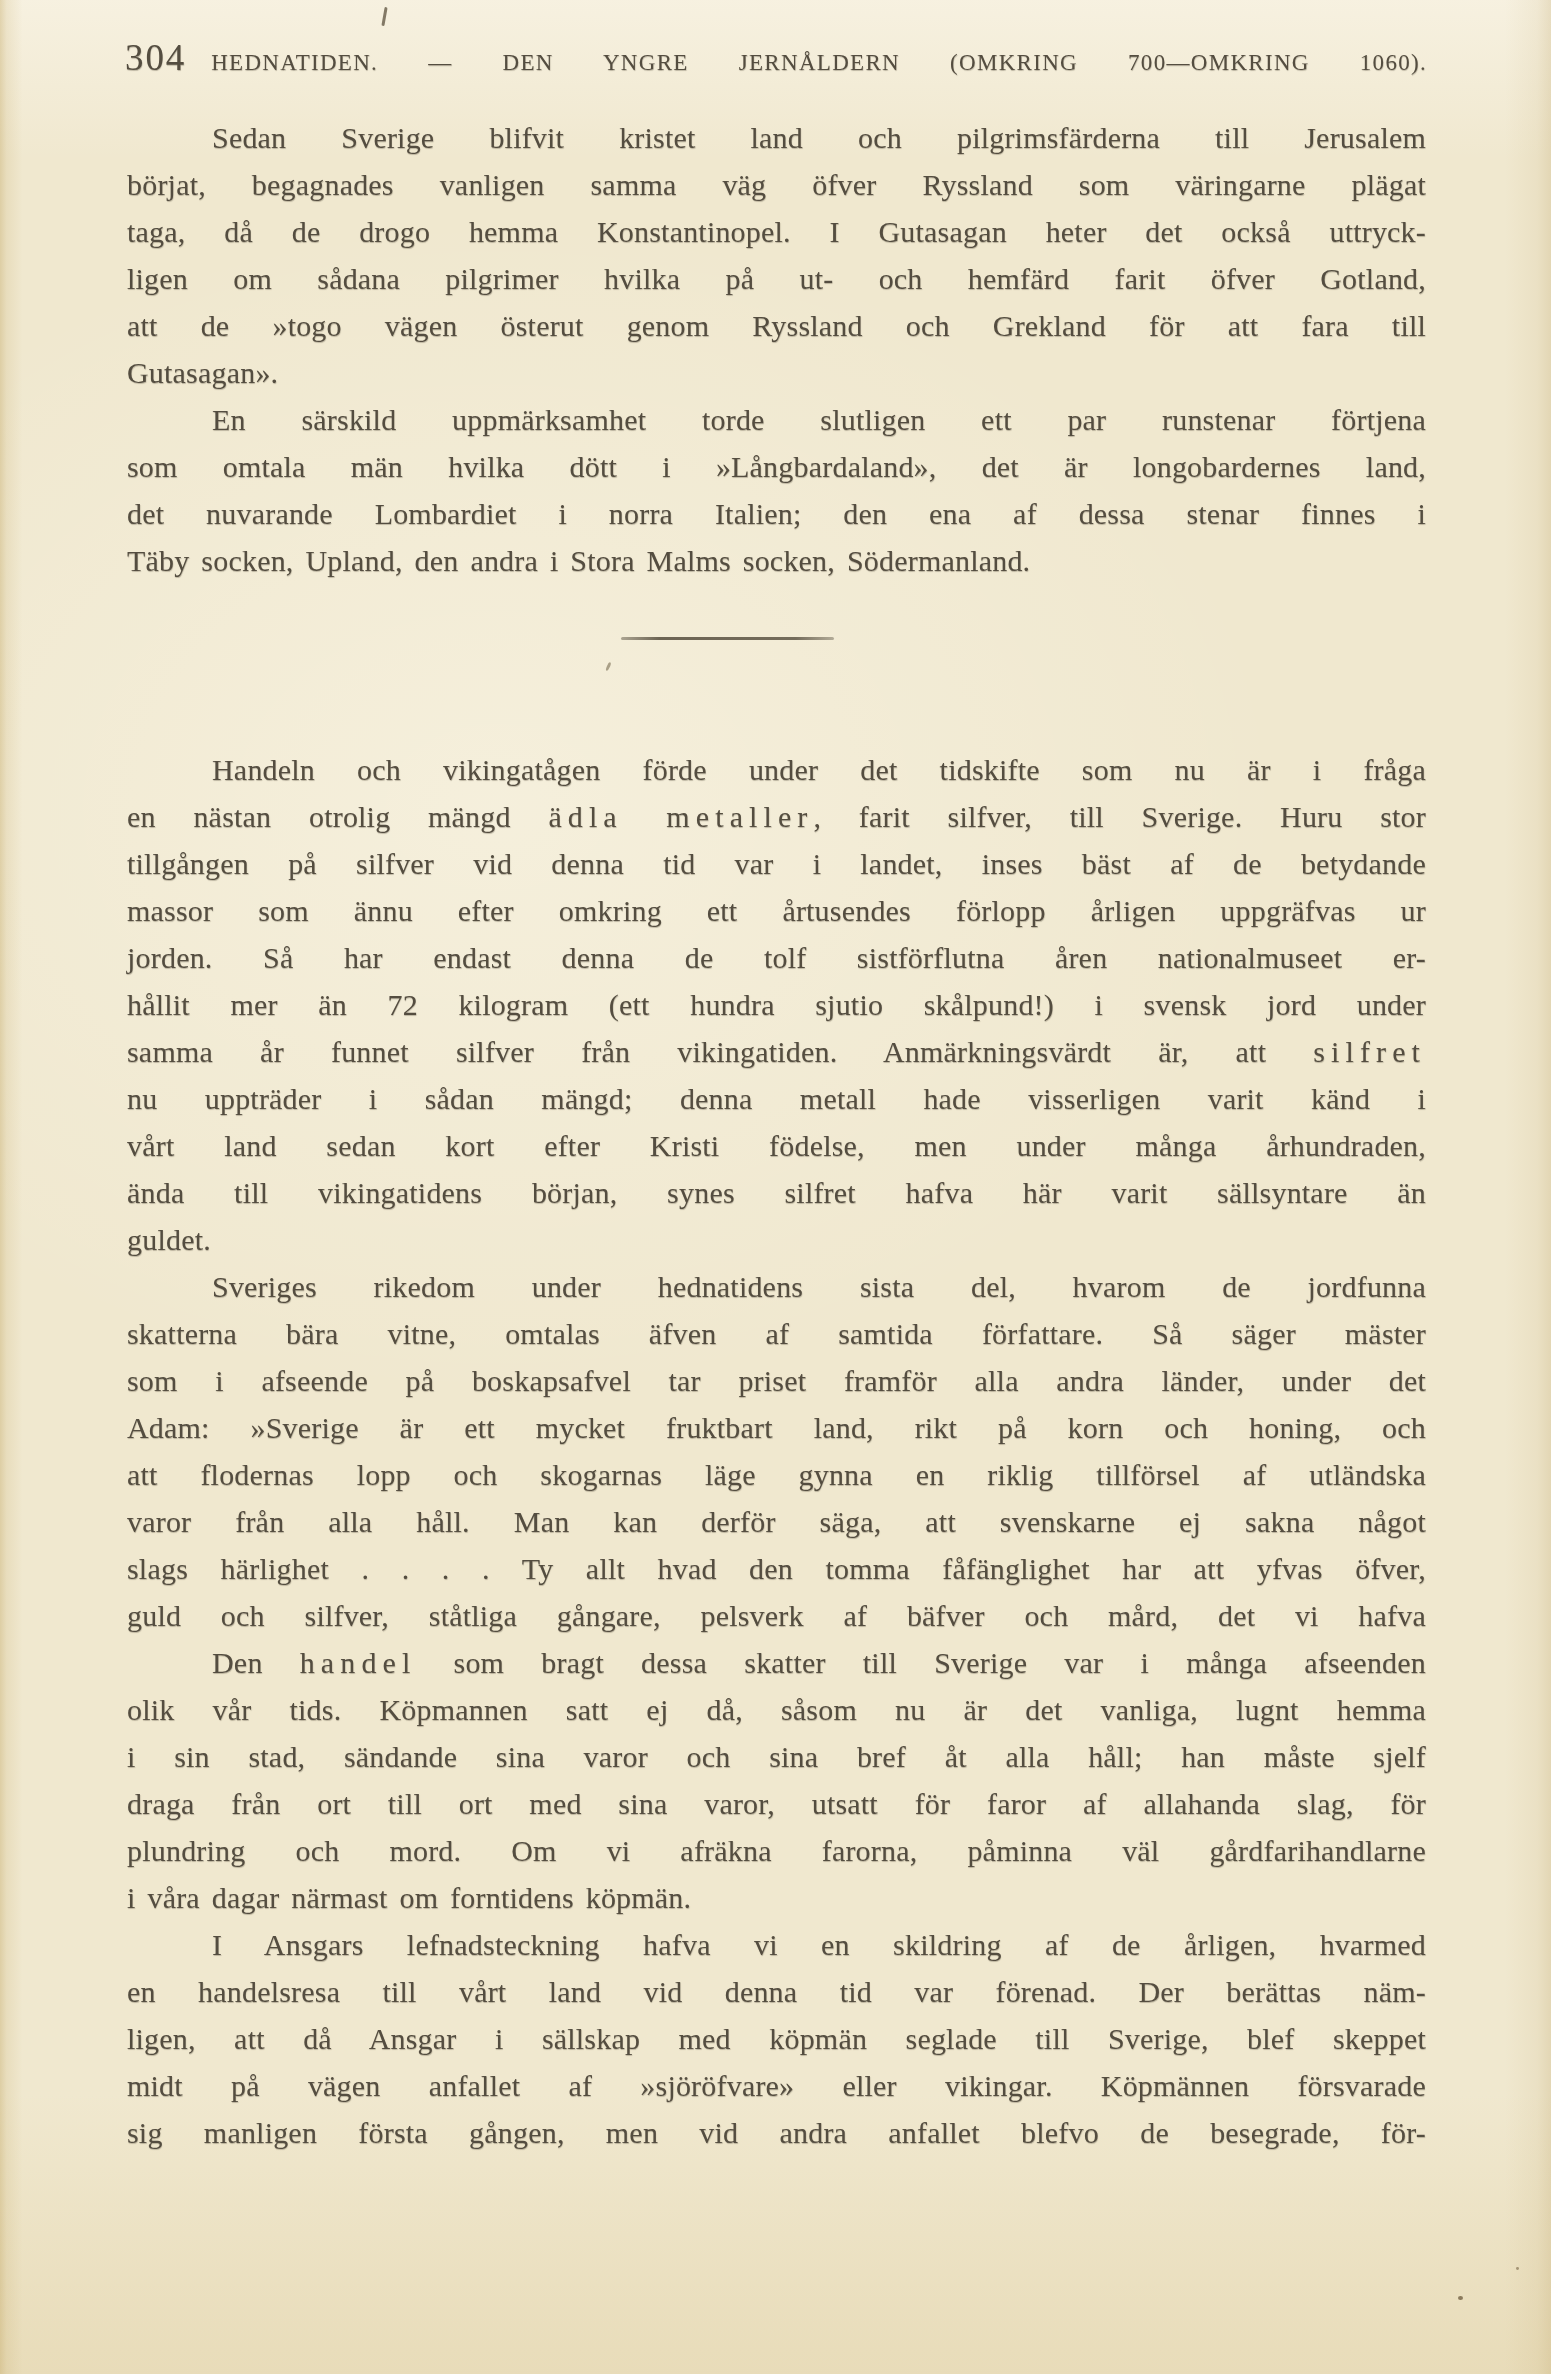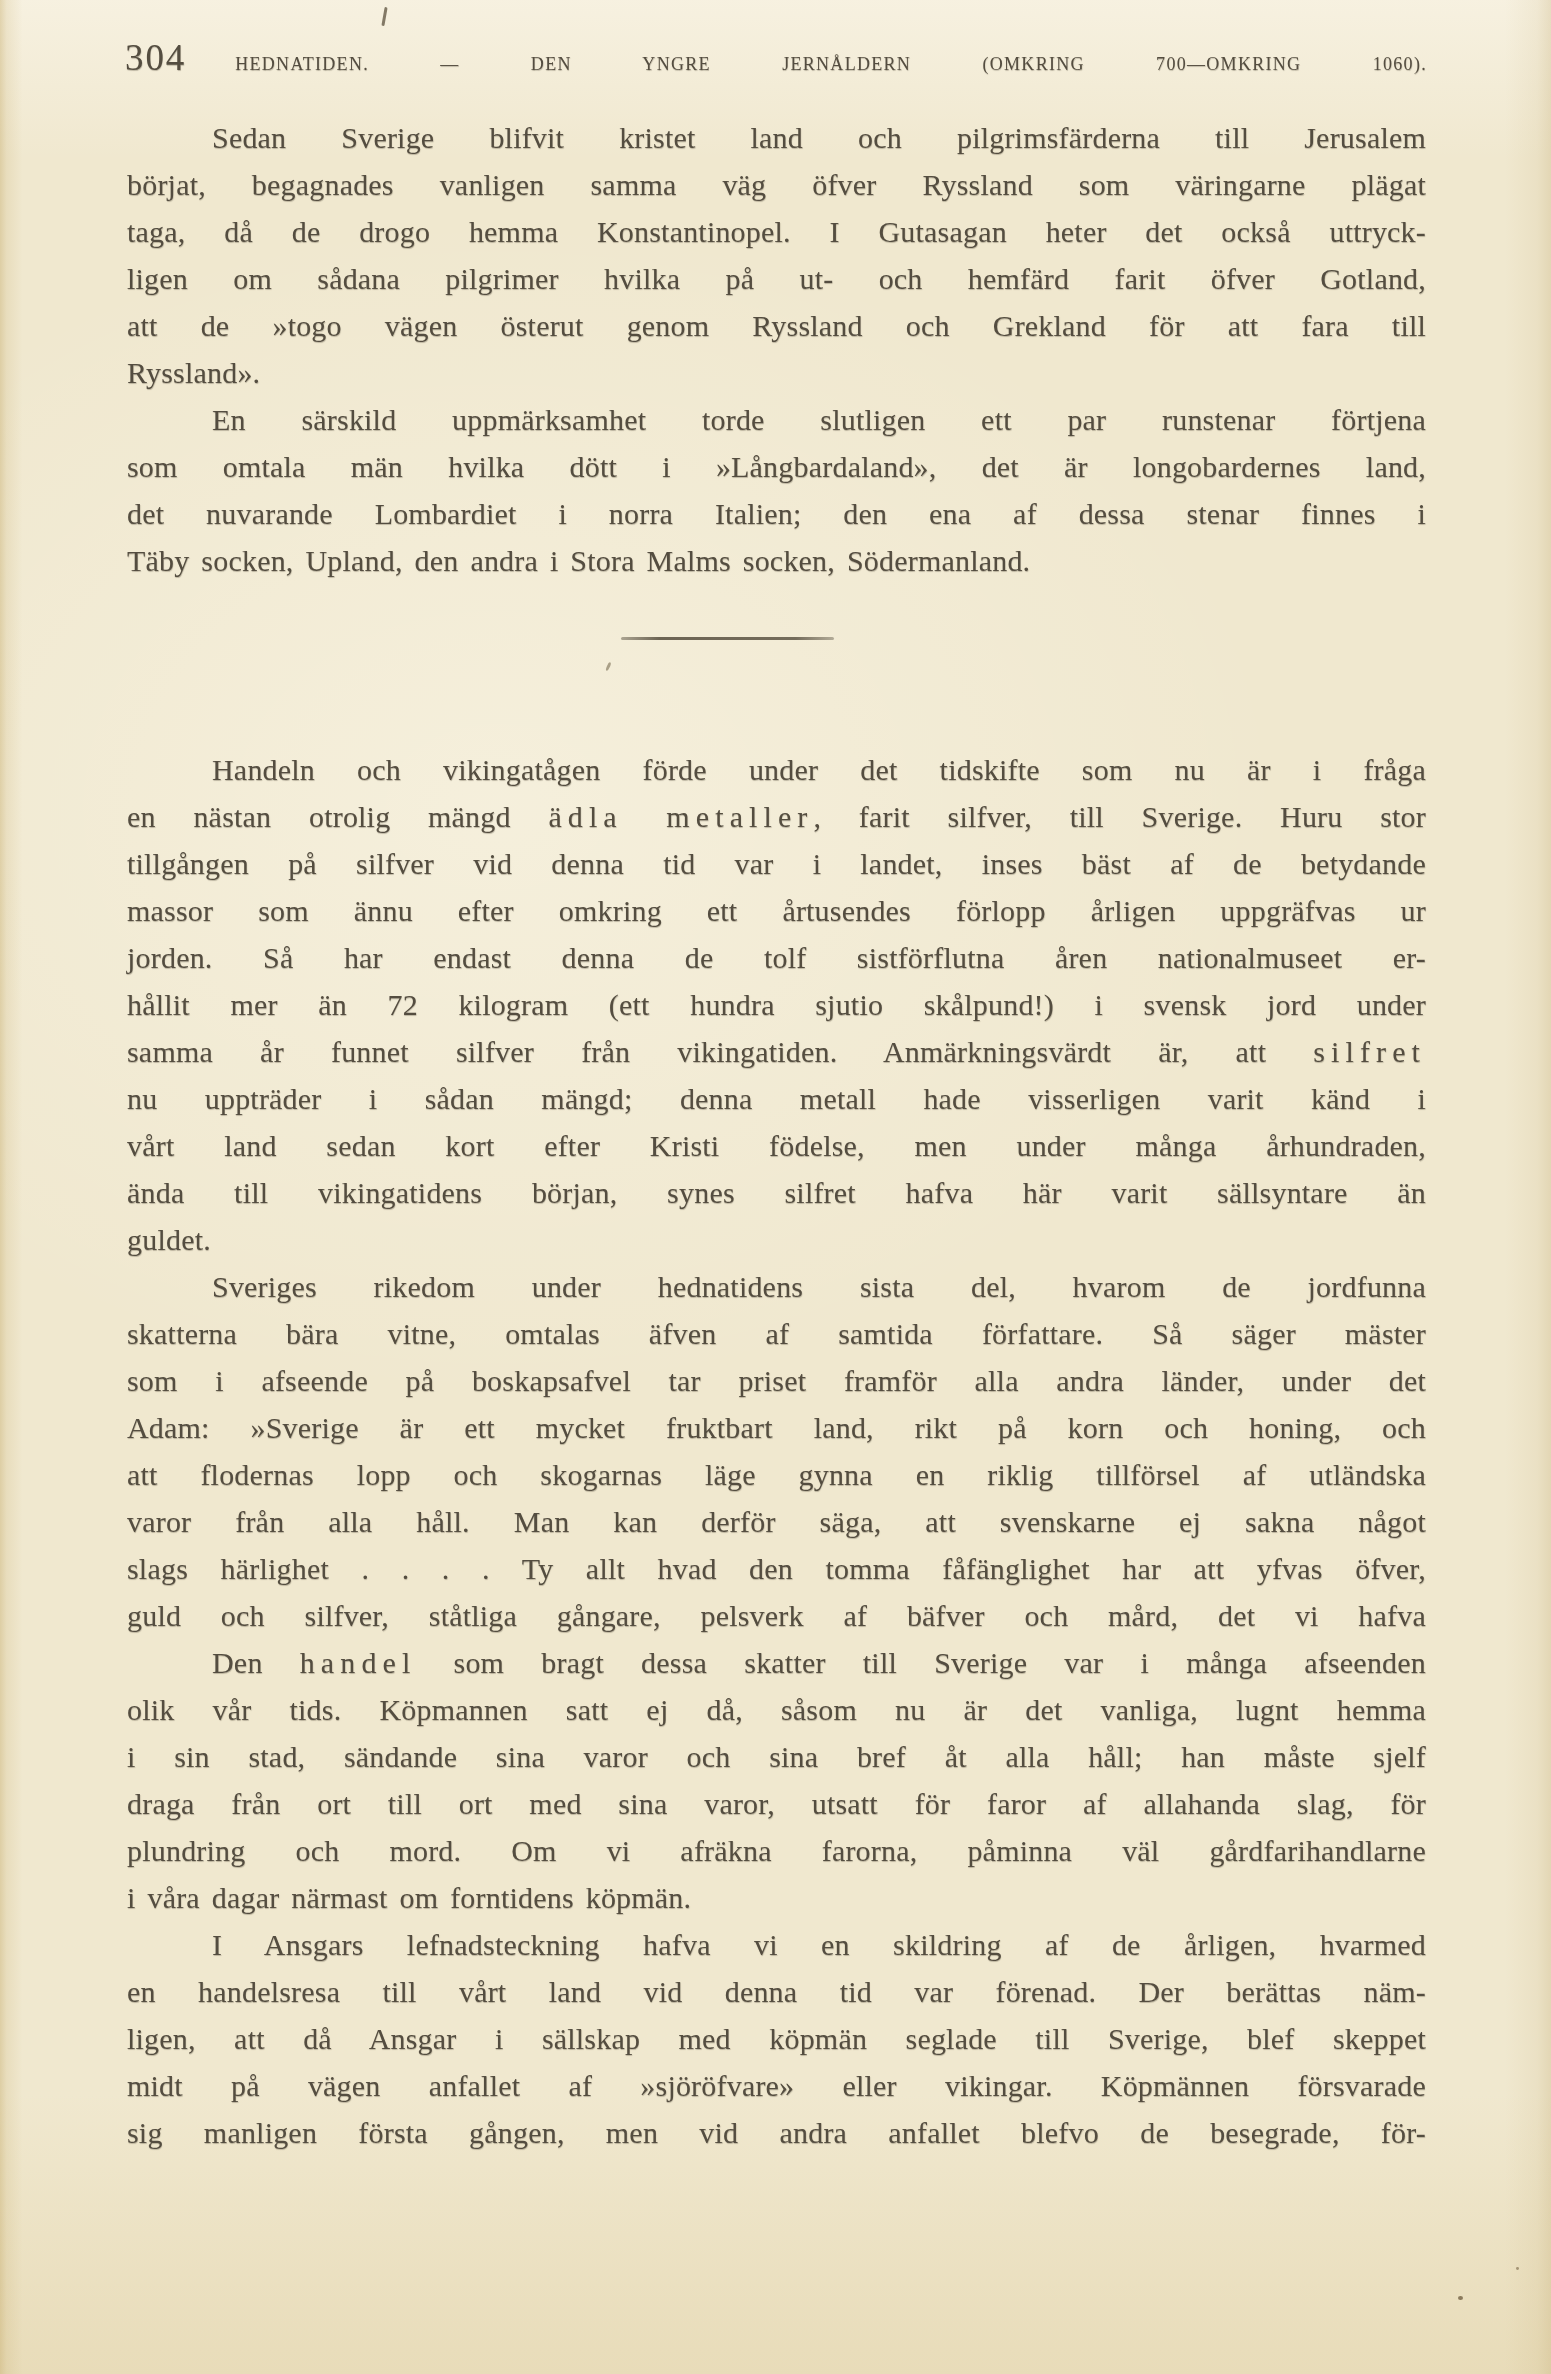--- a/index.html
+++ b/index.html
@@ -30,22 +30,22 @@
     display: flex;
     align-items: baseline;
   }
   .page-number {
     font-size: 37px;
     letter-spacing: 1.9px;
     white-space: nowrap;
   }
   .header-title {
     flex: 1;
-    margin-left: 49px;
-    font-size: 18px;
+    margin-left: 25px;
+    font-size: 23px;
     letter-spacing: 1.3px;
     word-spacing: 2.8px;
     text-align: justify;
     text-align-last: justify;
   }
 
   
   .text-column {
     position: absolute;
     left: 127px;
@@ -104,21 +104,21 @@
   </div>
 
   <div class="text-column" id="text-column">
       <div>
         <div>
           <div class="line first"><span class="">Sedan Sverige blifvit kristet land och pilgrimsfärderna till Jerusalem</span></div>
           <div class="line"><span class="">börjat, begagnades vanligen samma väg öfver Ryssland som väringarne plägat</span></div>
           <div class="line"><span class="">taga, då de drogo hemma Konstantinopel. I Gutasagan heter det också uttryck-</span></div>
           <div class="line"><span class="">ligen om sådana pilgrimer hvilka på ut- och hemfärd farit öfver Gotland,</span></div>
           <div class="line"><span class="">att de »togo vägen österut genom Ryssland och Grekland för att fara till</span></div>
-          <div class="line last"><span class="">Ryssland».</span></div>
+          <div class="line last"><span class="">Gutasagan».</span></div>
         </div>
         <div>
           <div class="line first"><span class="">En särskild uppmärksamhet torde slutligen ett par runstenar förtjena</span></div>
           <div class="line"><span class="">som omtala män hvilka dött i »Långbardaland», det är longobardernes land,</span></div>
           <div class="line"><span class="">det nuvarande Lombardiet i norra Italien; den ena af dessa stenar finnes i</span></div>
           <div class="line last"><span class="">Täby socken, Upland, den andra i Stora Malms socken, Södermanland.</span></div>
         </div>
       </div>
       <div class="divider-block">
         <div class="divider-rule"></div>

